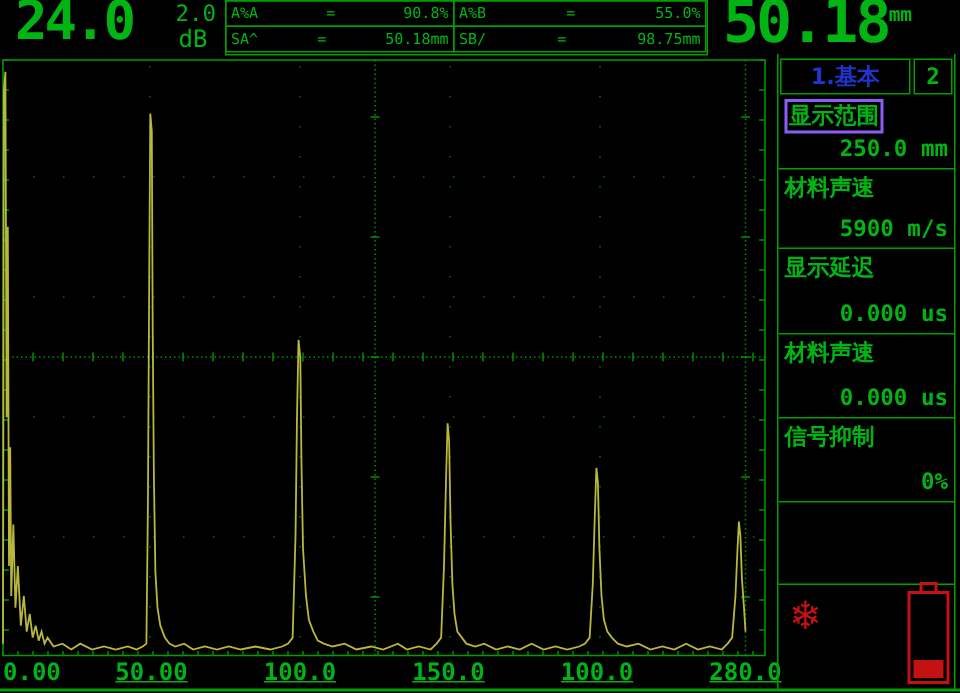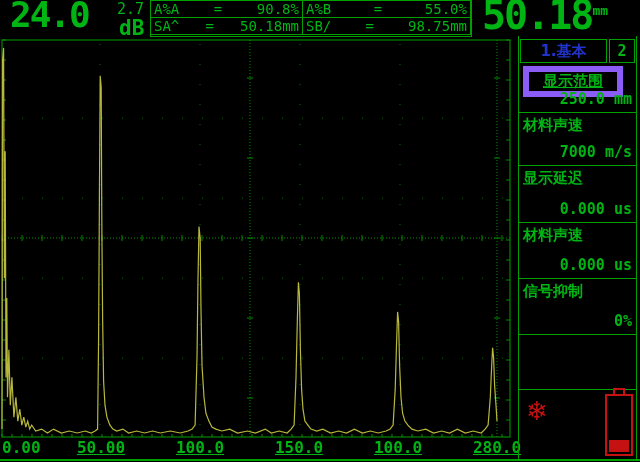--- a/index.html
+++ b/index.html
@@ -2,66 +2,66 @@
 <html><head>
 <meta charset="utf-8">
 <style>
   html,body{margin:0;padding:0;background:#000;}
   #screen{position:relative;width:640px;height:462px;background:#000;overflow:hidden;
           font-family:"DejaVu Sans Mono",monospace;color:#00b414;}
   
   #topbar{position:absolute;left:0;top:0;width:640px;height:36px;}
   .gain-main{position:absolute;left:10px;top:-6px;font-size:36px;font-weight:bold;letter-spacing:-2px;}
   .gain-step{position:absolute;left:117px;top:0px;font-size:15px;}
-  .gain-unit{position:absolute;left:119px;top:16px;font-size:21px;font-weight:bold;}
+  .gain-unit{position:absolute;left:119px;top:16px;font-size:16px;font-weight:normal;}
   .meas-table{position:absolute;left:150px;top:0px;width:320px;height:35px;
               display:grid;grid-template-columns:152px 168px;grid-template-rows:17px 17px;
               border:1px solid #00a000;}
   .meas-cell{display:flex;justify-content:space-between;align-items:center;
-             padding:0 3px;font-size:14px;border:1px solid #00a000;margin:-1px 0 0 -1px;}
+             padding:0 3px;font-size:10px;border:1px solid #00a000;margin:-1px 0 0 -1px;}
   .primary{position:absolute;left:482px;top:-8px;font-size:40px;font-weight:bold;letter-spacing:-2px;}
   .primary sup{font-size:13px;font-weight:bold;vertical-align:super;letter-spacing:0;}
   
   #plot{position:absolute;left:0;top:36px;width:512px;height:426px;text-align:center;}
   #ascan-svg{position:absolute;left:0;top:0;}
   .tick-label{position:absolute;top:402px;font-size:16px;font-weight:bold;color:#00b414;white-space:nowrap;}
   .tick-label.centered{transform:translateX(-50%);text-decoration:underline;}
   #bottom-line{position:absolute;left:0;top:459px;width:640px;height:2px;background:#00a000;}
   
   #sidebar{position:absolute;left:518px;top:36px;width:119px;height:424px;
            border-left:1px solid #00a000;border-right:1px solid #00a000;
            box-sizing:border-box;padding-top:3px;display:flex;flex-direction:column;}
   .tab-row{display:flex;height:24px;margin:0 1px;}
   .tab{border:1px solid #00a000;display:flex;align-items:center;justify-content:center;
        font-size:15px;font-weight:bold;}
   .tab-main{flex:1;color:#2233cc;font-family:"DejaVu Sans",sans-serif;}
   .tab-next{width:24px;margin-left:2px;color:#00b414;}
   .menu-cell{position:relative;border-bottom:1px solid #00a000;}
   .menu-label{position:absolute;left:4px;top:3px;font-size:15px;font-weight:bold;
               font-family:"DejaVu Sans",sans-serif;color:#00b414;}
-  .menu-label.selected{border:6px solid #8b5cf6;padding:0 14px;text-decoration:underline;}
+  .menu-label.selected{border:2px solid #8b5cf6;padding:0 1px;}
   .menu-value{position:absolute;right:4px;bottom:4px;font-size:15px;font-weight:bold;}
   .cell-1{height:49px;} .cell-2{height:52px;} .cell-3{height:56px;}
   .cell-4{height:55px;} .cell-5{height:55px;} .cell-empty{height:54px;}
   .icon-row{flex:1;position:relative;}
   .freeze{position:absolute;left:7px;top:6px;font-size:26px;color:#c41111;
           font-family:"DejaVu Sans",sans-serif;}
   .battery{position:absolute;right:3px;top:4px;width:24px;height:58px;
            border:2px solid #c41111;}
   .battery-cap{position:absolute;left:6px;top:-8px;width:8px;height:4px;border:2px solid #c41111;}
   .battery-fill{position:absolute;left:2px;right:2px;bottom:2px;height:12px;background:#c41111;}
 </style>
 </head>
 <body>
 
 <div id="screen">
 
   <div id="topbar">
     <div class="gain-main">24.0</div>
-    <div class="gain-step">2.7</div>
+    <div class="gain-step">2.0</div>
     <div class="gain-unit">dB</div>
 
     <div class="meas-table">
       <div class="meas-cell">
         <span>A%A</span>
         <span>=</span>
         <span>90.8%</span>
       </div>
       <div class="meas-cell">
         <span>A%B</span>
@@ -241,21 +241,21 @@
       <div class="tab tab-main">1.基本</div>
       <div class="tab tab-next">2</div>
     </div>
 
     <div class="menu-cell cell-1">
       <span class="menu-label selected">显示范围</span>
       <span class="menu-value">250.0 mm</span>
     </div>
     <div class="menu-cell cell-2">
       <span class="menu-label">材料声速</span>
-      <span class="menu-value">7000 m/s</span>
+      <span class="menu-value">5900 m/s</span>
     </div>
     <div class="menu-cell cell-3">
       <span class="menu-label">显示延迟</span>
       <span class="menu-value">0.000 us</span>
     </div>
     <div class="menu-cell cell-4">
       <span class="menu-label">材料声速</span>
       <span class="menu-value">0.000 us</span>
     </div>
     <div class="menu-cell cell-5">

